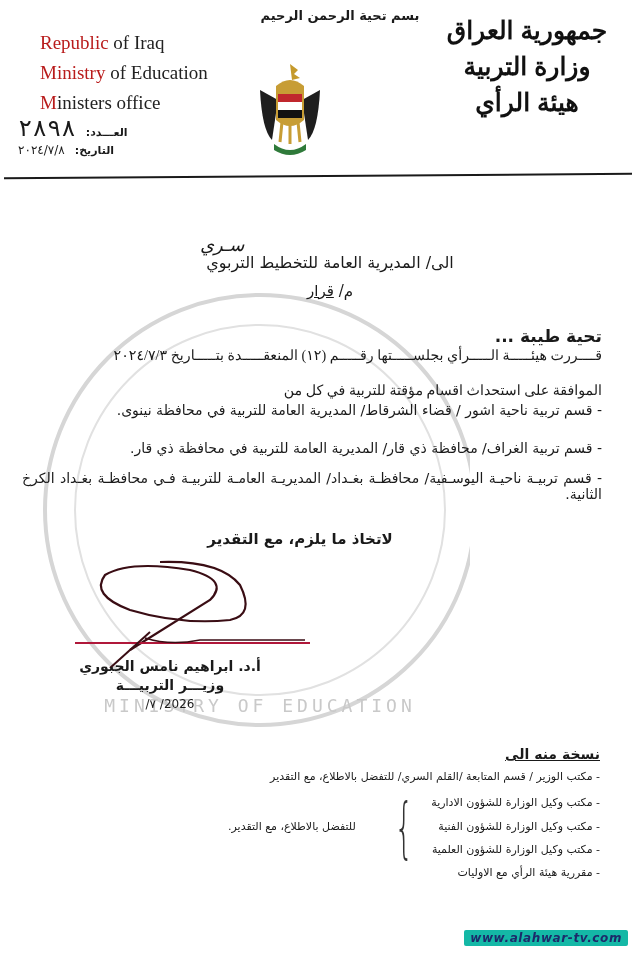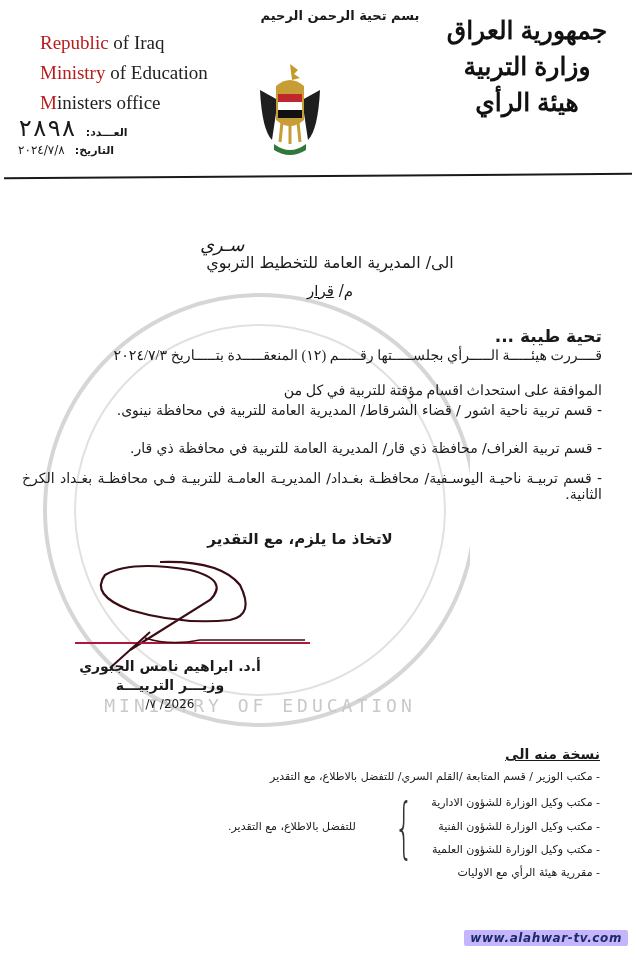--- a/index.html
+++ b/index.html
@@ -40,21 +40,21 @@
   .sign-date { top: 697px; left: 60px; width: 220px; text-align: center; font-size: 12px; }
   .copy-head { top: 746px; right: 36px; font-size: 14px; font-weight: bold; text-decoration: underline; }
   .copy-item { right: 36px; font-size: 11px; text-align: right; }
   .c1 { top: 770px; }
   .c2 { top: 796px; }
   .c3 { top: 820px; }
   .c4 { top: 843px; }
   .c5 { top: 866px; }
   .brace { left: 383px; top: 795px; font-size: 66px; line-height: 66px; font-weight: 100; color: #333; transform: scaleX(0.45); font-family: "DejaVu Sans", sans-serif; }
   .brace-note { left: 228px; top: 820px; font-size: 11px; }
-  .watermark { right: 8px; top: 930px; padding: 1px 6px; background: #c4b5fd; color: #1c2a6a; font-weight: bold; font-style: italic; font-size: 12px; letter-spacing: 0.6px; font-family: "DejaVu Sans", sans-serif; border-radius: 2px; }
+  .watermark { right: 8px; top: 930px; padding: 1px 6px; background: #14b8a6; color: #1c2a6a; font-weight: bold; font-style: italic; font-size: 12px; letter-spacing: 0.6px; font-family: "DejaVu Sans", sans-serif; border-radius: 2px; }
 </style>
 </head>
 <body>
 
 <svg class="abs stamp-svg" viewBox="0 0 460 470">
   <circle cx="250" cy="230" r="215" fill="none" stroke="#d6d6d6" stroke-width="4"></circle>
   <circle cx="250" cy="230" r="185" fill="none" stroke="#e1e1e1" stroke-width="2"></circle>
   <text x="250" y="432" text-anchor="middle" font-size="18" fill="#c9c9c9" font-family="DejaVu Sans Mono, monospace" letter-spacing="4">MINISTRY OF EDUCATION</text>
 </svg>
 

